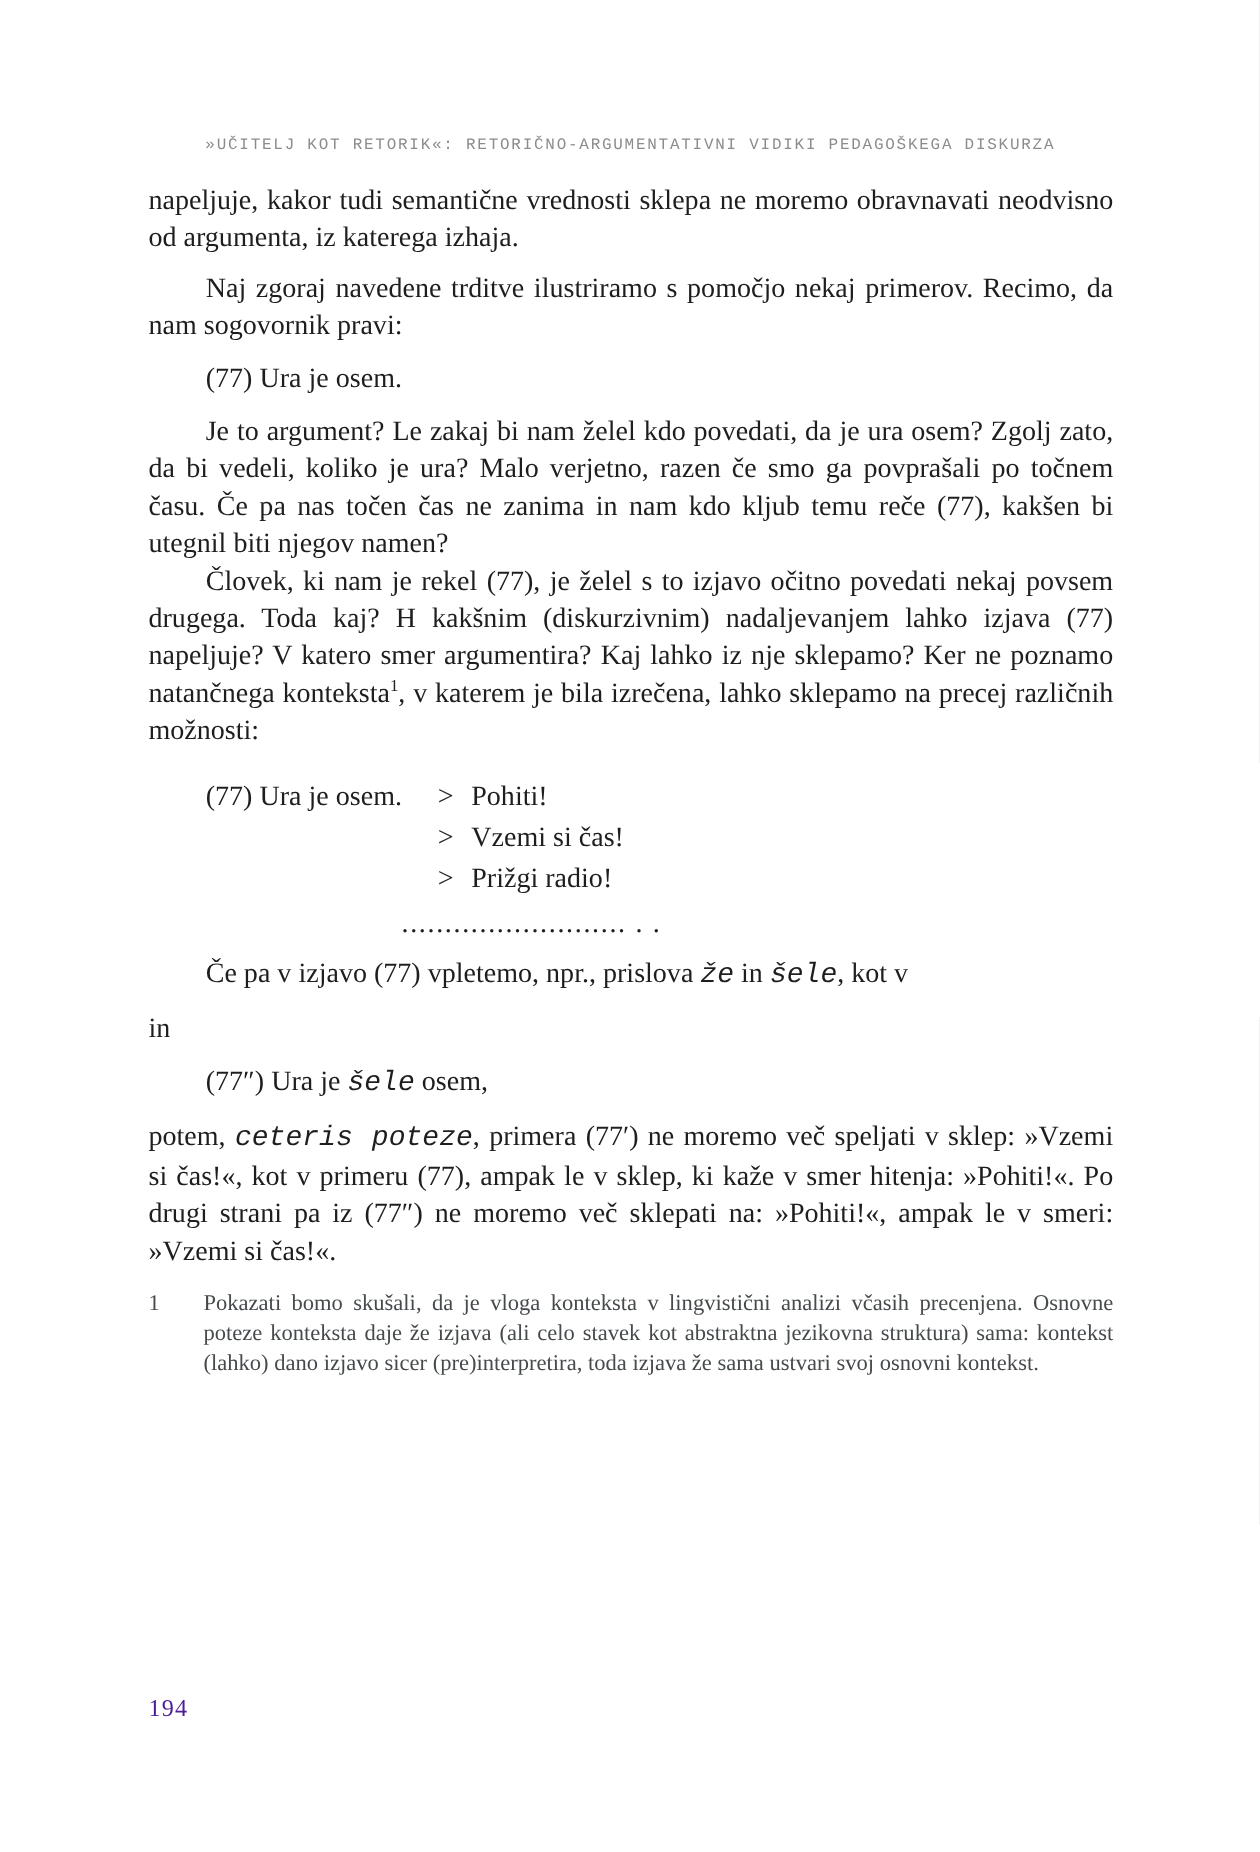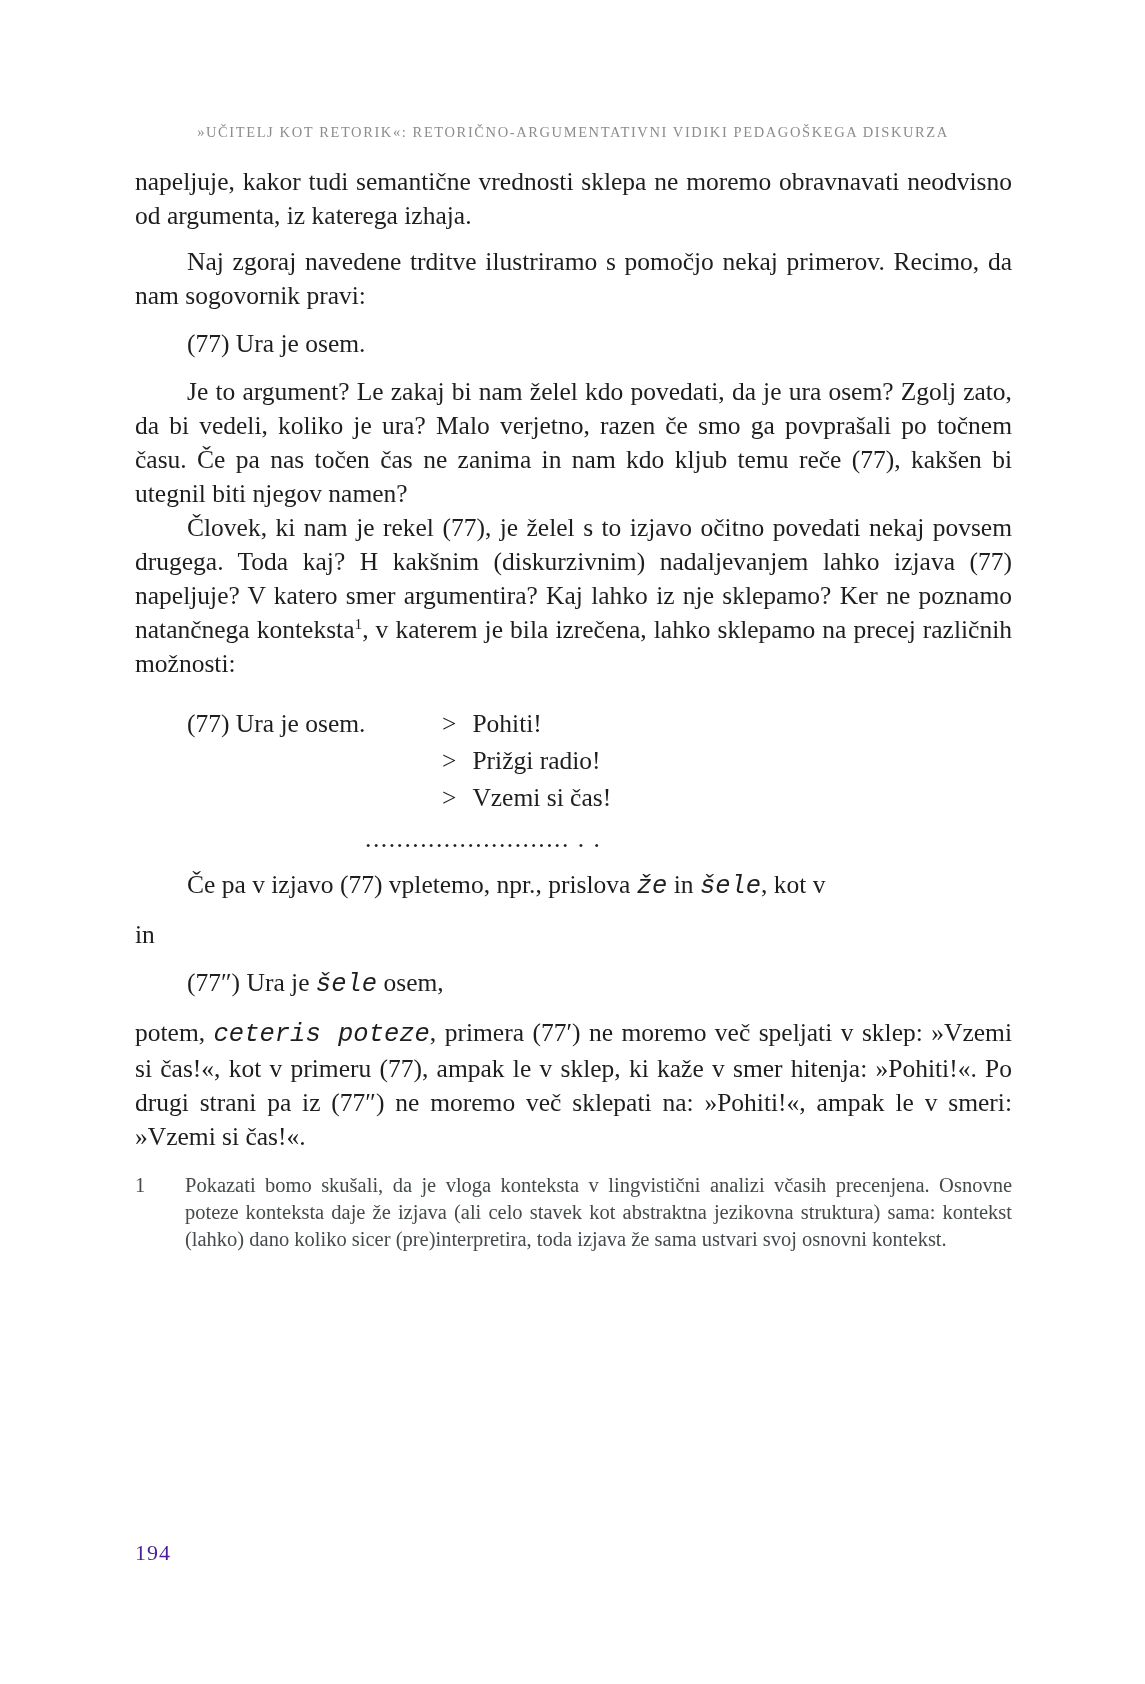--- a/index.html
+++ b/index.html
@@ -16,36 +16,37 @@
   .running-head {
     position: absolute;
     top: 124px;
     left: 134px;
     width: 878px;
     text-align: center;
     font-size: 14.5px;
     letter-spacing: 1.6px;
     color: #8c8c8c;
     white-space: nowrap;
+    font-family: Liberation Mono, monospace;
   }
   .content {
     position: absolute;
     top: 165px;
     left: 135px;
     width: 877px;
     font-size: 25.5px;
     line-height: 34px;
   }
   .content p { margin: 0; text-align: justify; }
   .content p.indent { text-indent: 52px; }
   .content p.sp { margin-top: 12px; }
   .example { margin: 14px 0 0 52px; }
   .ex-list { display: flex; margin: 24px 0 0 52px; line-height: 37px; }
   .ex-list-label { width: 211px; flex: 0 0 211px; }
-  .ex-arrow-col { display: flex; flex-direction: column; margin-left: 44px; }
+  .ex-arrow-col { display: flex; flex-direction: column; }
   .ex-arrow-item { white-space: nowrap; }
   .ex-arrow-item .arrow { display: inline-block; margin-right: 16px; }
   .dots-line {
     margin: 6px 0 0 230px;
     line-height: 34px;
     letter-spacing: 1.5px;
     white-space: nowrap;
   }
   .standalone-word { margin-top: 14px; }
   sup { font-size: 60%; line-height: 0; vertical-align: super; }
@@ -87,42 +88,42 @@
 
     <p class="body-par indent"><span>Človek, ki nam je rekel (77), je želel s to izjavo očitno povedati nekaj povsem drugega. Toda kaj? H kakšnim (diskurzivnim) nadaljevanjem lahko izjava (77) napeljuje? V katero smer argumentira? Kaj lahko iz nje sklepamo? Ker ne poznamo natančnega konteksta</span><sup>1</sup><span>, v katerem je bila izrečena, lahko sklepamo na precej različnih možnosti:</span></p>
 
     <div class="ex-list">
       <div class="ex-list-label"><span>(77) Ura je osem.</span></div>
       <div class="ex-arrow-col">
         <div class="ex-arrow-item">
           <span class="arrow">&gt;</span><span>Pohiti!</span>
         </div>
         <div class="ex-arrow-item">
-          <span class="arrow">&gt;</span><span>Prižgi radio!</span>
+          <span class="arrow">&gt;</span><span>Vzemi si čas!</span>
         </div>
         <div class="ex-arrow-item">
-          <span class="arrow">&gt;</span><span>Vzemi si čas!</span>
+          <span class="arrow">&gt;</span><span>Prižgi radio!</span>
         </div>
       </div>
     </div>
 
     <div class="dots-line">.......................... . .</div>
 
     <p class="body-par indent" style="margin-top:12px"><span>Če pa v izjavo (77) vpletemo, npr., prislova </span><i>že</i><span> in </span><i>šele</i><span>, kot v</span></p>
 
 
     <div class="standalone-word">in</div>
 
     <div class="example"><span>(77″) Ura je </span><i>šele</i><span> osem,</span></div>
 
     <p class="body-par" style="margin-top:14px"><span>potem, </span><i>ceteris poteze</i><span>, primera (77′) ne moremo več speljati v sklep: »Vzemi si čas!«, kot v primeru (77), ampak le v sklep, ki kaže v smer hitenja: »Pohiti!«. Po drugi strani pa iz (77″) ne moremo več sklepati na: »Pohiti!«, ampak le v smeri: »Vzemi si čas!«.</span></p>
 
 
     <div class="footnote">
       <div class="footnote-number">1</div>
-      <p class="footnote-text"><span>Pokazati bomo skušali, da je vloga konteksta v lingvistični analizi včasih precenjena. Osnovne poteze konteksta daje že izjava (ali celo stavek kot abstraktna jezikovna struktura) sama: kontekst (lahko) dano koliko sicer (pre)interpretira, toda izjava že sama ustvari svoj osnovni kontekst.</span></p>
+      <p class="footnote-text"><span>Pokazati bomo skušali, da je vloga konteksta v lingvistični analizi včasih precenjena. Osnovne poteze konteksta daje že izjava (ali celo stavek kot abstraktna jezikovna struktura) sama: kontekst (lahko) dano izjavo sicer (pre)interpretira, toda izjava že sama ustvari svoj osnovni kontekst.</span></p>
     </div>
 
   </div>
 
   <div class="page-number">194</div>
 
 </div>
 
 </body></html>

